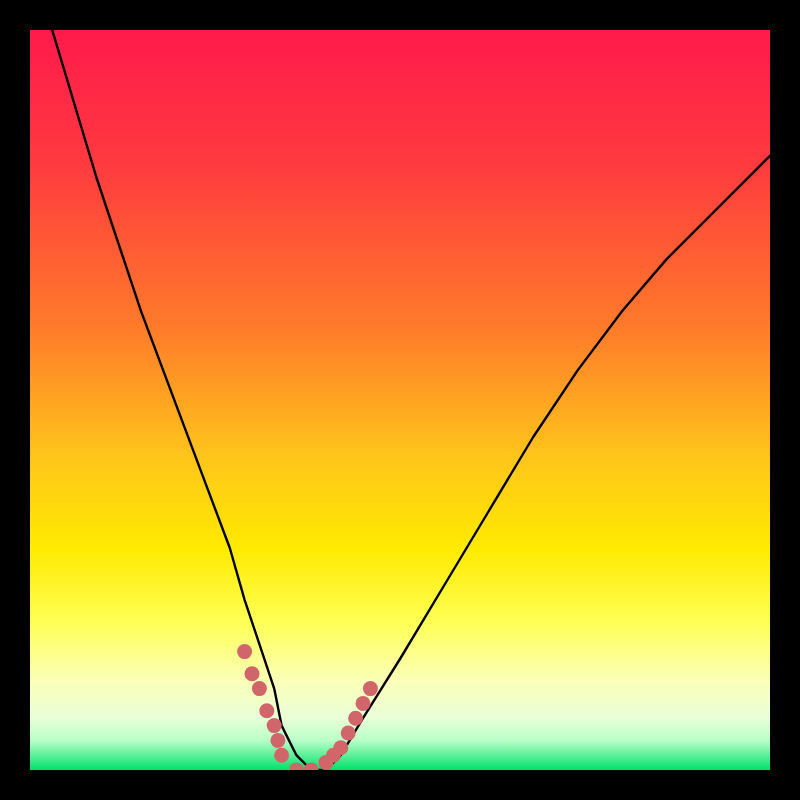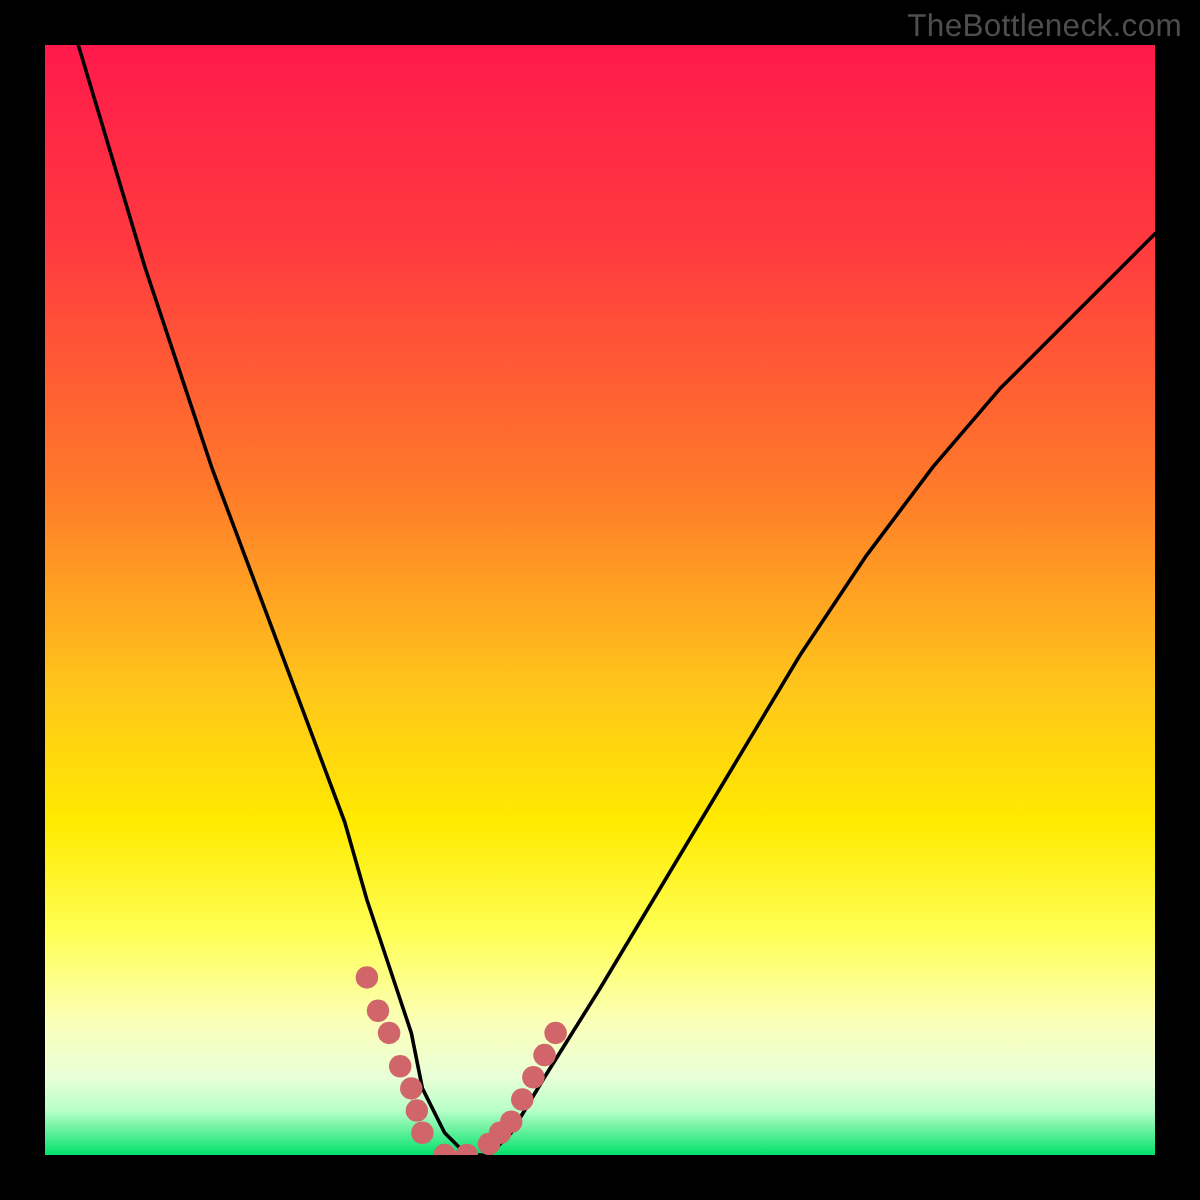--- a/index.html
+++ b/index.html
@@ -32,21 +32,20 @@
     color: #4e4e4e;
     font-size: 21px;
     font-weight: 500;
     letter-spacing: 0.2px;
   }
 </style>
 </head>
 <body>
 
 <div class="frame">
-  <div class="watermark">TheBottleneck.com</div>
   <div class="plot">
     <svg width="740" height="740" viewBox="0 0 740 740" preserveAspectRatio="none">
       <defs>
         <linearGradient id="bg" x1="0" y1="0" x2="0" y2="1">
           <stop offset="0%" stop-color="#ff1a4b"></stop>
           <stop offset="18%" stop-color="#ff3a3f"></stop>
           <stop offset="40%" stop-color="#ff7a2a"></stop>
           <stop offset="58%" stop-color="#ffc61a"></stop>
           <stop offset="70%" stop-color="#ffea00"></stop>
           <stop offset="80%" stop-color="#ffff55"></stop>

